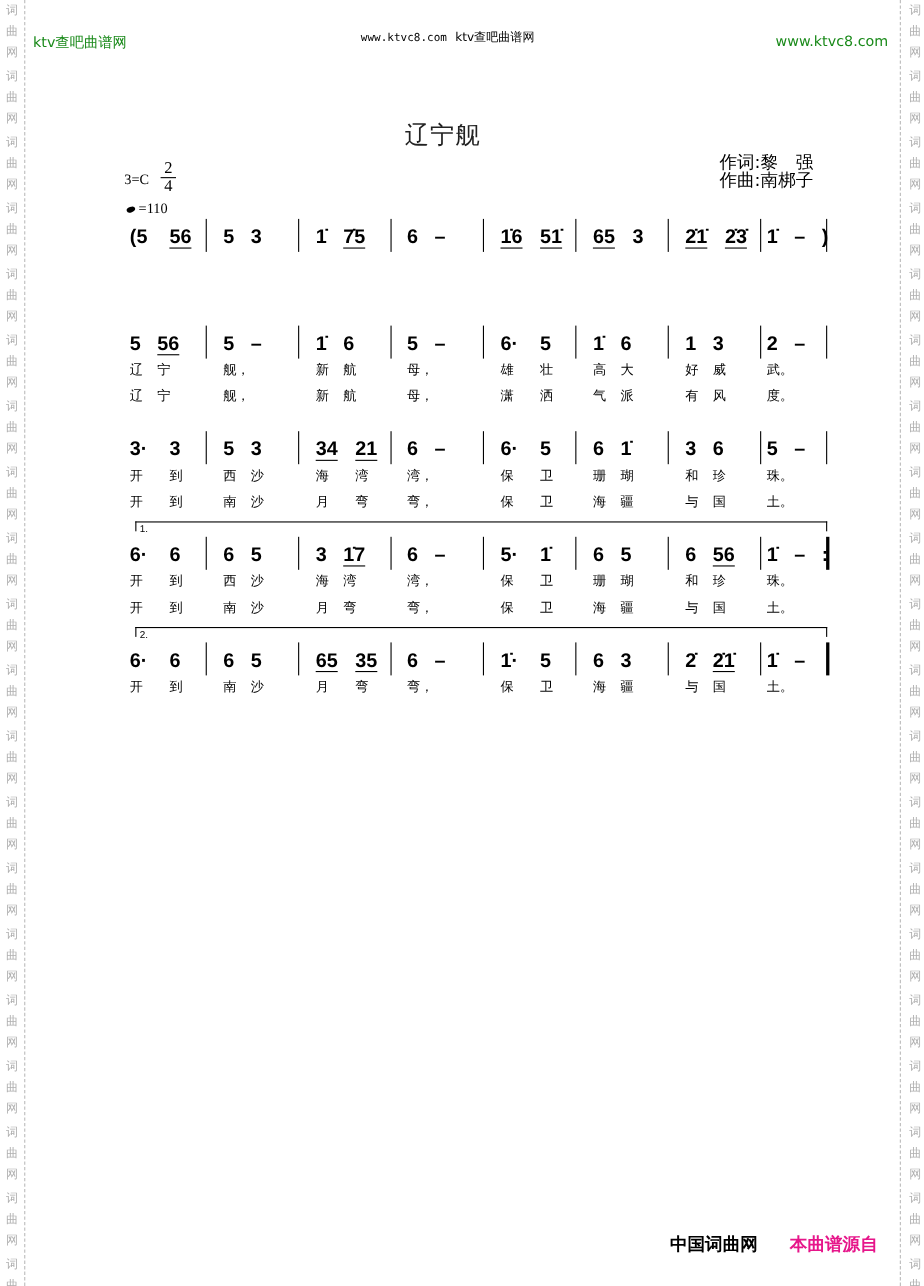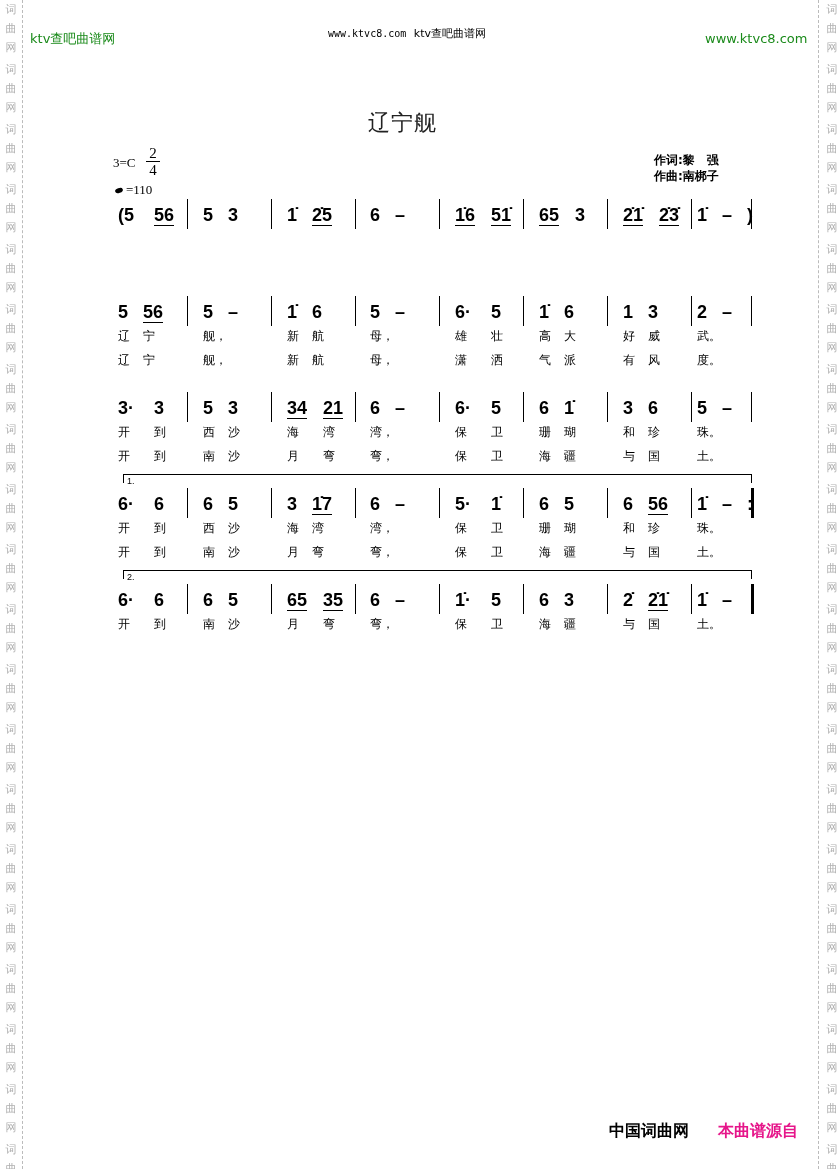--- a/index.html
+++ b/index.html
@@ -15,21 +15,21 @@
   .hdr-center { position:absolute; left:328px; top:26px; font-size:11px; color:#000; }
   .hdr-center .url { font-family:"DejaVu Sans Mono", monospace; font-size:10px; margin-right:4px; }
   .hdr-right { position:absolute; left:705px; top:31px; font-size:13px; color:#1a8a1a; }
 
   .title { position:absolute; left:368px; top:108px; font-size:22px; font-family:"DejaVu Serif", serif; color:#222; letter-spacing:1px; }
   .key { position:absolute; left:113px; top:155px; font-size:13px; font-family:"Liberation Serif", serif; }
   .timesig { position:absolute; left:146px; top:145px; width:14px; text-align:center; font-family:"Liberation Serif", serif; font-size:15px; line-height:16px; }
   .timesig .num { border-bottom:1px solid #000; display:block; }
   .tempo { position:absolute; left:115px; top:182px; font-size:13px; font-family:"Liberation Serif", serif; }
   .tempo .note { display:inline-block; width:8px; height:5px; background:#000; border-radius:50%; transform:rotate(-20deg); margin-right:3px; vertical-align:1px; }
-  .credits { position:absolute; left:654px; top:152px; font-size:12px; line-height:16px;font-weight:bold; }
+  .credits { position:absolute; left:654px; top:140px; font-size:16px; line-height:16px; }
 
   .staff { position:absolute; left:0; width:840px; }
   .n { position:absolute; font-family:"Liberation Sans", sans-serif; font-weight:bold; font-size:18px; line-height:20px; top:0; }
   .n.ul { border-bottom:1.5px solid #000; }
   .bar { position:absolute; width:1px; background:#000; }
   .bar.thick { width:3px; }
   .lyr { position:absolute; font-size:12px; }
   .volta { position:absolute; height:8px; border-top:1px solid #000; border-left:1px solid #000; border-right:1px solid #000; }
   .volta span { position:absolute; left:3px; top:1px; font-size:9px; font-family:"Liberation Sans", sans-serif; }
 
@@ -185,21 +185,21 @@
 
 <div id="score">
     <div class="staff" style="top: 205px;">
       <div class="n" style="left: 118px;">(5</div>
       <div class="n ul" style="left: 154px;">56</div>
       <div class="bar" style="left: 187px; top: -6px; height: 30px;"></div>
       <div class="n" style="left: 203px;">5</div>
       <div class="n" style="left: 228px;">3</div>
       <div class="bar" style="left: 271px; top: -6px; height: 30px;"></div>
       <div class="n" style="left: 287px;">1̇</div>
-      <div class="n ul" style="left: 312px;">2̇5</div>
+      <div class="n ul" style="left: 312px;">7̇5</div>
       <div class="bar" style="left: 355px; top: -6px; height: 30px;"></div>
       <div class="n" style="left: 370px;">6</div>
       <div class="n" style="left: 395px;">–</div>
       <div class="bar" style="left: 439px; top: -6px; height: 30px;"></div>
       <div class="n ul" style="left: 455px;">1̇6</div>
       <div class="n ul" style="left: 491px;">51̇</div>
       <div class="bar" style="left: 523px; top: -6px; height: 30px;"></div>
       <div class="n ul" style="left: 539px;">65</div>
       <div class="n" style="left: 575px;">3</div>
       <div class="bar" style="left: 607px; top: -6px; height: 30px;"></div>

